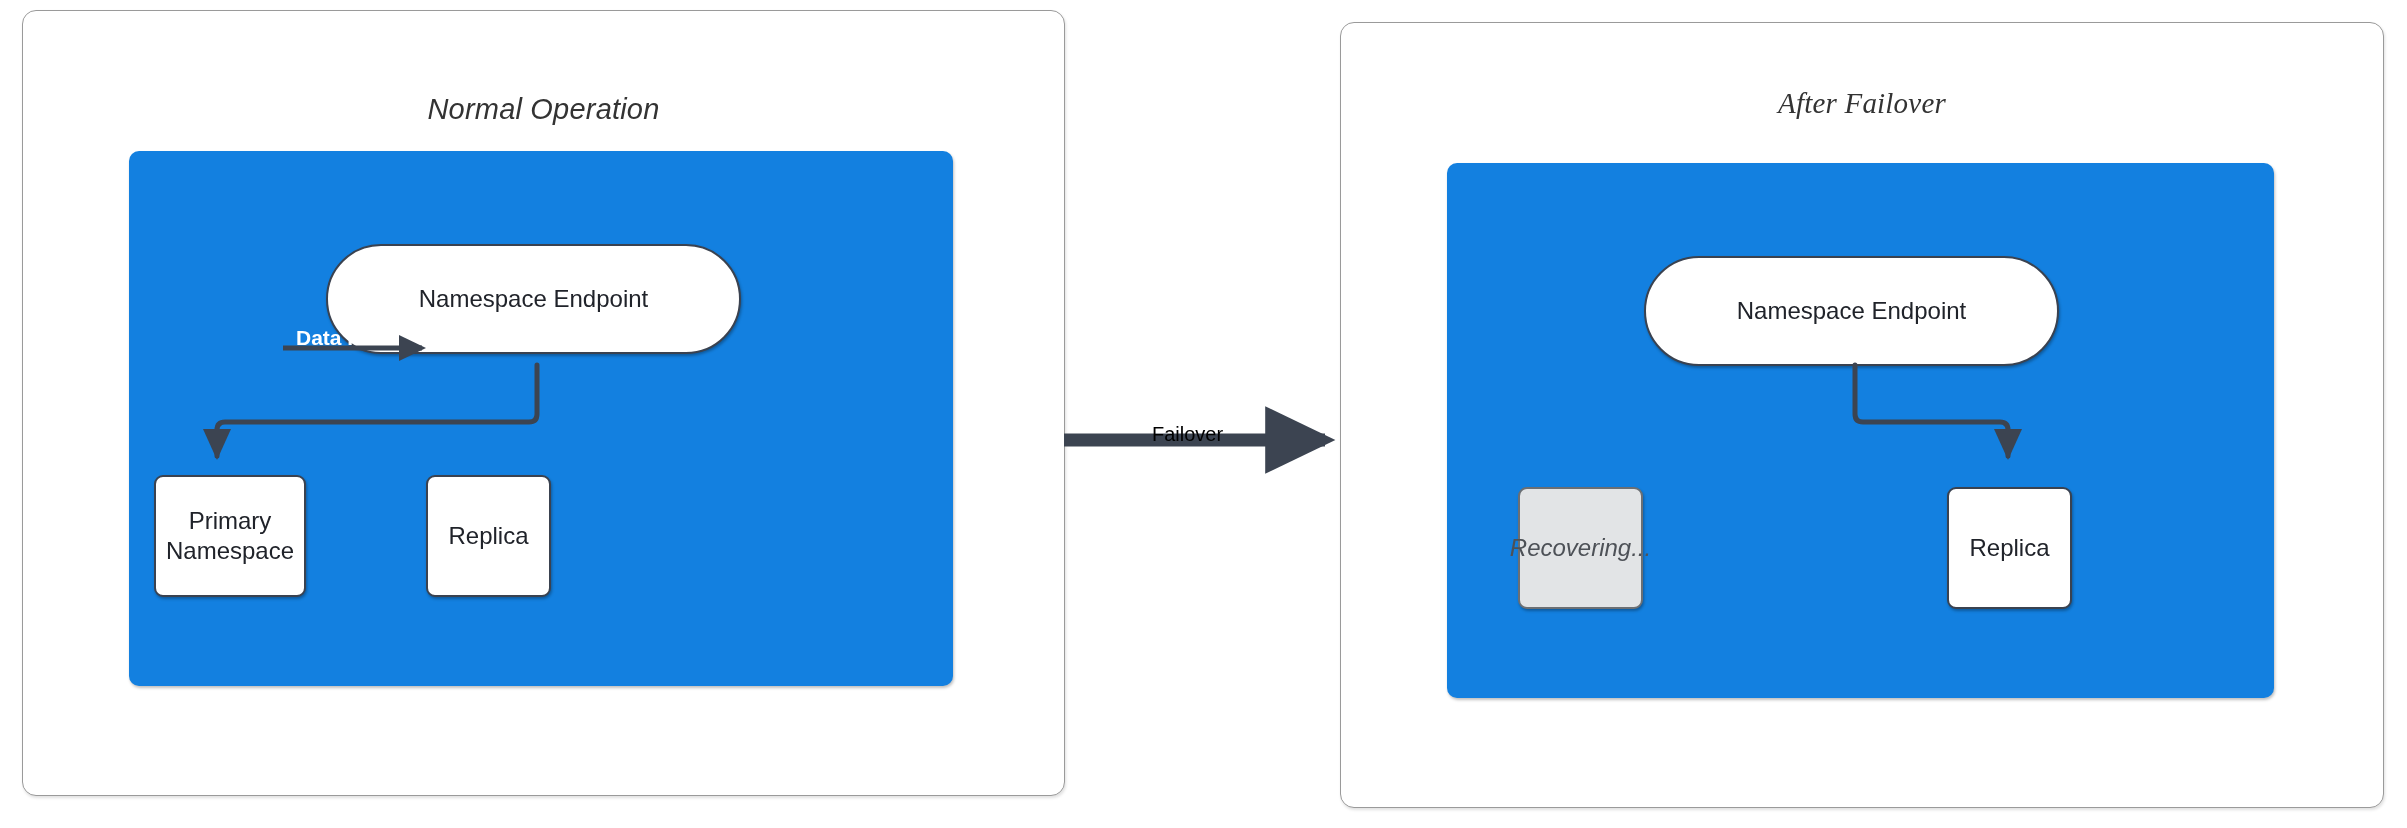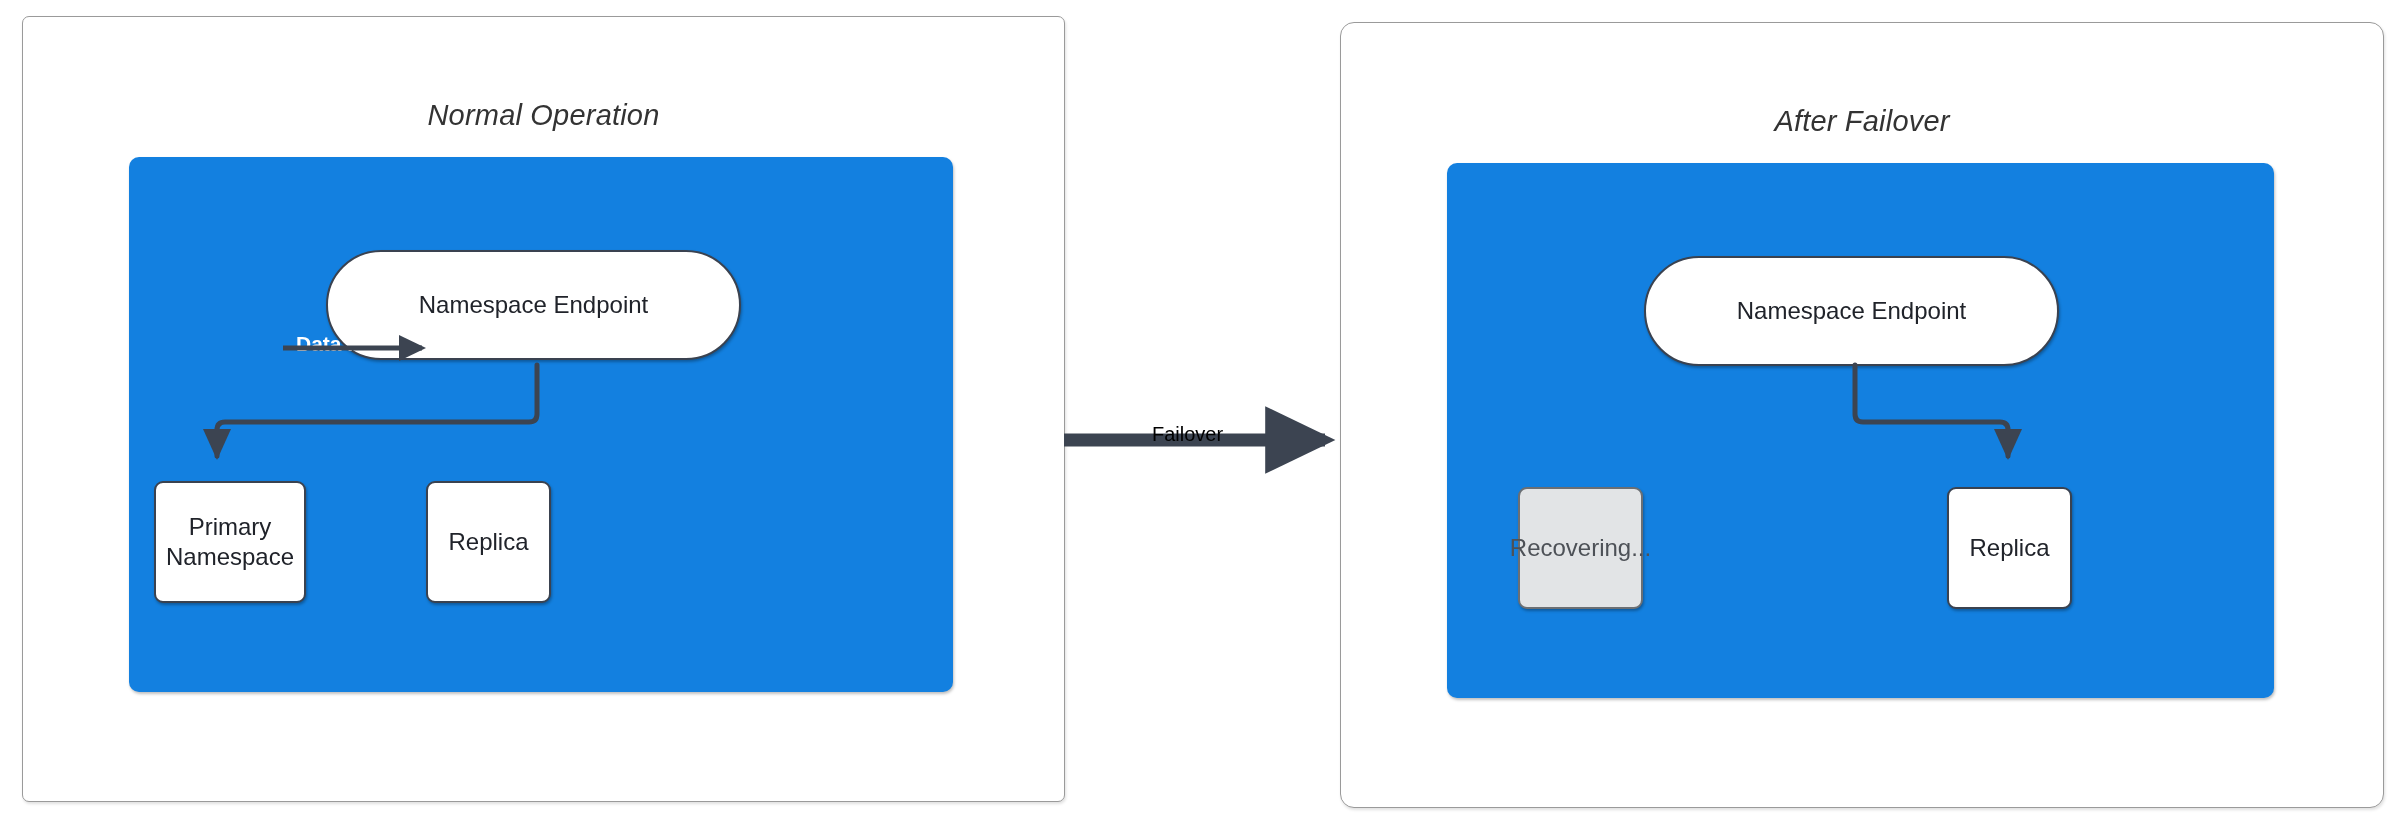--- a/index.html
+++ b/index.html
@@ -11,31 +11,31 @@
                font-style:italic;font-size:29px;color:#333333;letter-spacing:.2px;}
   .bluebox{position:absolute;background:#1380e0;border-radius:10px;
            box-shadow:1px 2px 3px rgba(0,0,0,.25);}
   .node{position:absolute;box-sizing:border-box;display:flex;align-items:center;
         justify-content:center;text-align:center;background:#ffffff;
         border:2px solid #3a4250;color:#20232a;font-size:24px;line-height:1.24;
         box-shadow:1px 2px 3px rgba(0,0,0,.3);}
   .pill{border-radius:999px;}
   .rect{border-radius:9px;}
   .recovering{background:#e2e4e6;border:2px solid #6b6f74;color:#4d5157;
-              }
+              font-style:italic;}
   .replabel{position:absolute;color:#ffffff;font-weight:bold;font-size:21px;
             white-space:nowrap;}
   .svglayer{position:absolute;left:0;top:0;width:2407px;height:828px;
             pointer-events:none;overflow:visible;}
   .failover-label{position:absolute;font-size:20px;color:#000000;white-space:nowrap;margin-top:25px;}
 </style>
 </head>
 <body>
 
-<div class="panel" style="left:22px;top:16px;width:1041px;height:784px;border-radius:7px;">
+<div class="panel" style="left:22px;top:10px;width:1041px;height:784px;">
 
   <div class="panel-title" style="top:82px;">Normal Operation</div>
 
   <div class="bluebox" style="left:106px;top:140px;width:824px;height:535px;"></div>
 
   <div class="node pill" style="left:303px;top:233px;width:415px;height:110px;">
     <span>Namespace Endpoint</span>
   </div>
 
   <div class="node rect" style="left:131px;top:464px;width:152px;height:122px;">
@@ -44,21 +44,21 @@
 
   <div class="node rect" style="left:403px;top:464px;width:125px;height:122px;">
     <span>Replica</span>
   </div>
 
   <div class="replabel" style="left:273px;top:315px;">Data Replication</div>
 </div>
 
 <div class="panel" style="left:1340px;top:22px;width:1042px;height:784px;">
 
-  <div class="panel-title" style="top:82px;">After Failover</div>
+  <div class="panel-title" style="top:64px;font-family:Liberation Serif, serif;">After Failover</div>
 
   <div class="bluebox" style="left:106px;top:140px;width:827px;height:535px;"></div>
 
   <div class="node pill" style="left:303px;top:233px;width:415px;height:110px;">
     <span>Namespace Endpoint</span>
   </div>
 
   <div class="node rect recovering" style="left:177px;top:464px;width:125px;height:122px;">
     <span>Recovering...</span>
   </div>

